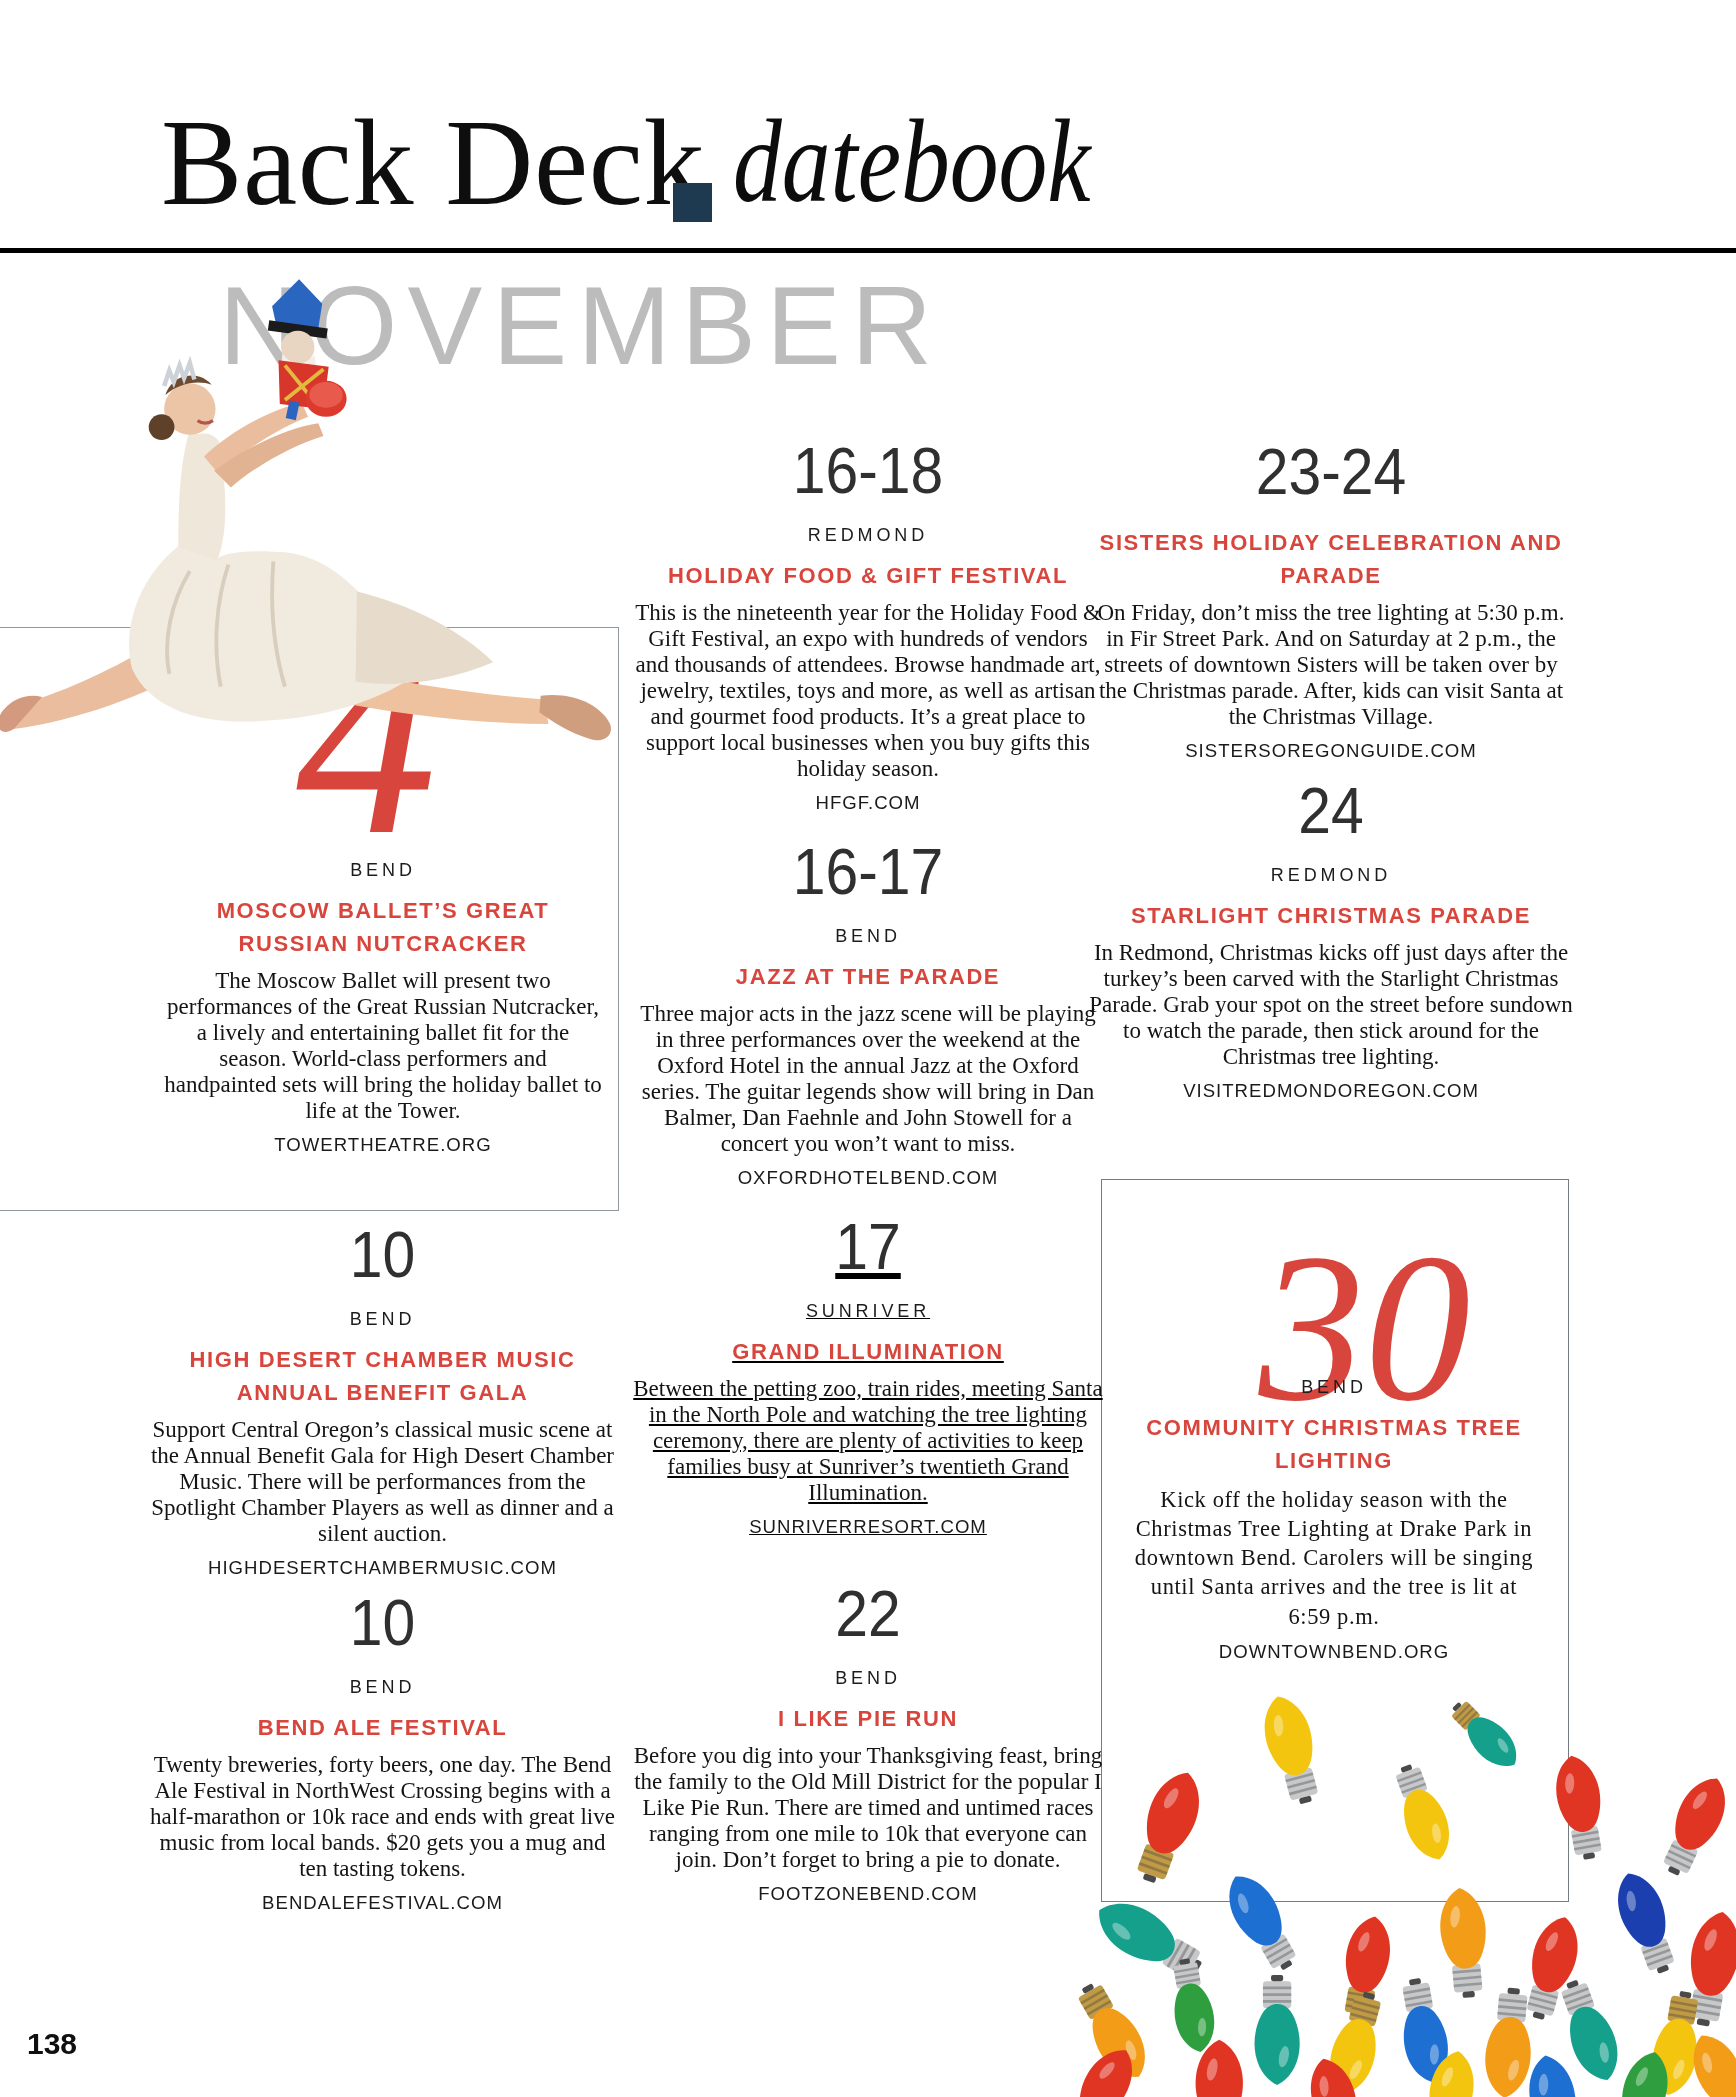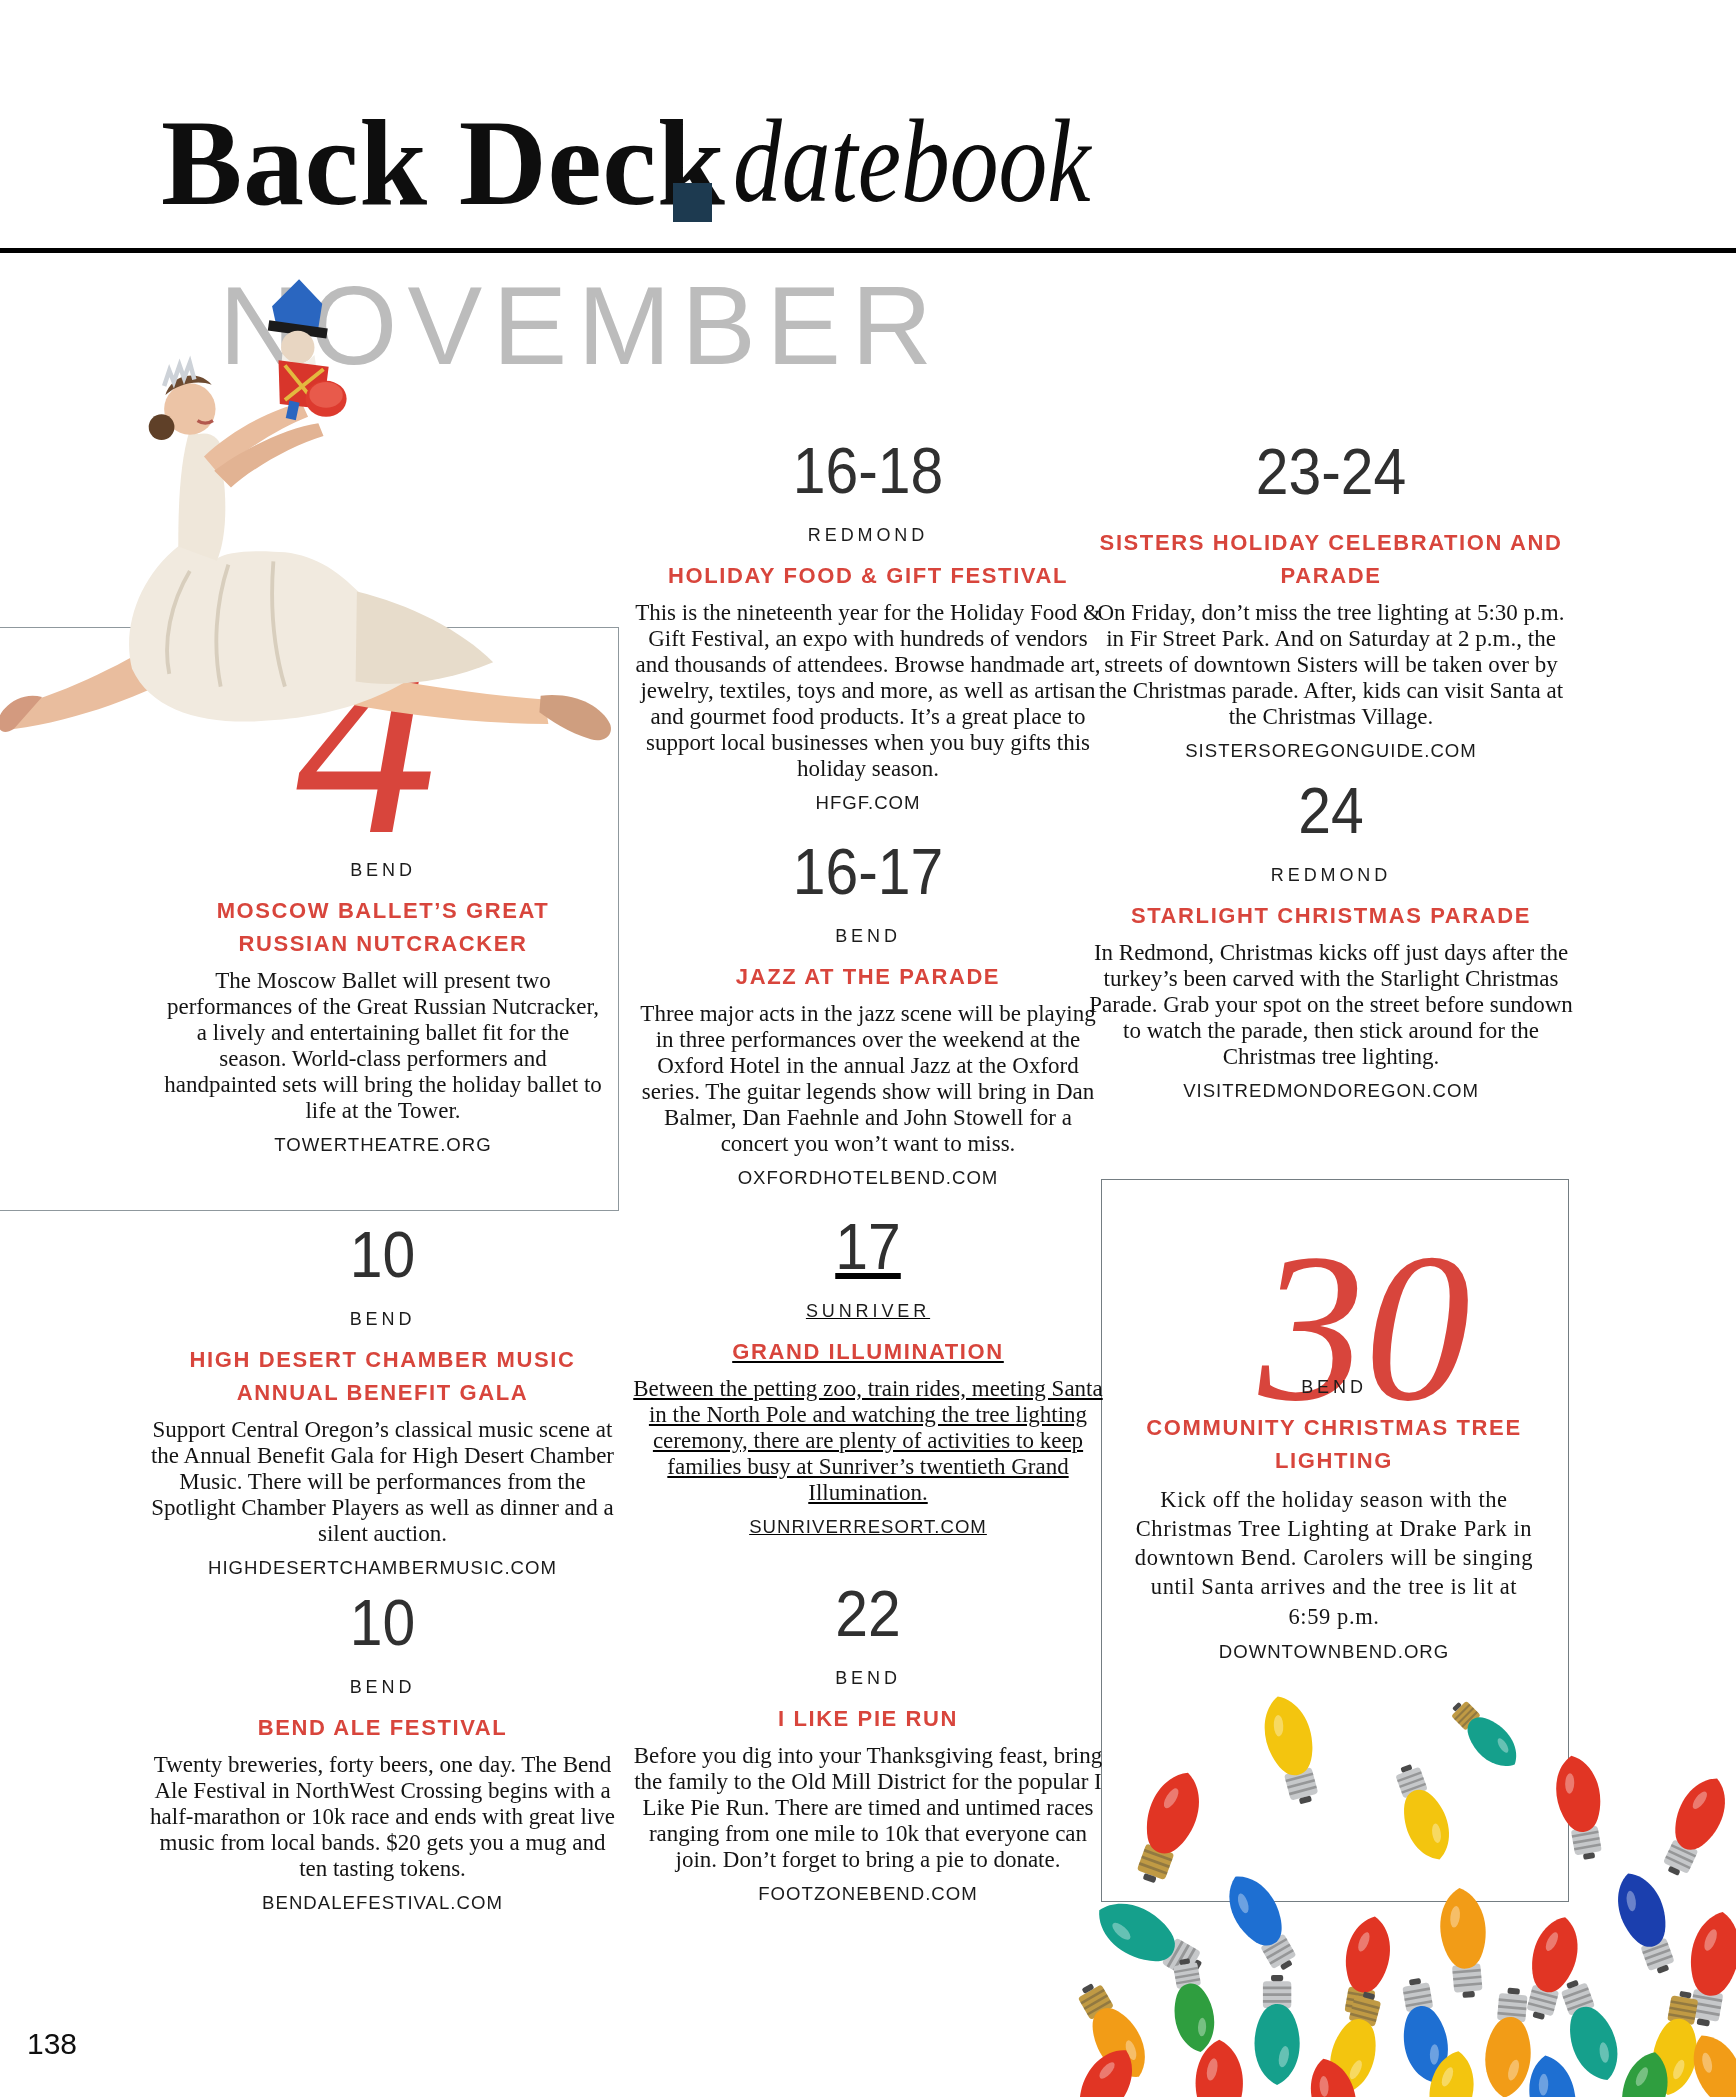--- a/index.html
+++ b/index.html
@@ -1,21 +1,21 @@
 <!DOCTYPE html>
 <html style="font-size:10.3px"><head>
 <meta charset="utf-8">
 <style>
   html,body{margin:0;padding:0;background:#ffffff;}
   #page{position:relative;width:1736px;height:2097px;background:#fff;overflow:hidden;
         font-family:"Liberation Sans",sans-serif;}
 
   
   .bd-title{position:absolute;left:161px;top:90px;font-family:"Liberation Serif",serif;
-            font-size:122px;line-height:1.2;color:#0e0e0e;letter-spacing:0.6px;white-space:nowrap;font-weight:bold;}
+            font-size:122px;line-height:1.2;color:#0e0e0e;letter-spacing:0.6px;white-space:nowrap;}
   .sep-square{position:absolute;left:673px;top:183px;width:39px;height:39px;background:#1d3a50;}
   .db-title{position:absolute;left:733px;top:90px;font-family:"Liberation Serif",serif;
             font-style:italic;font-size:119px;line-height:1.2;color:#0c0c0c;
             transform:scaleX(.82);transform-origin:left center;white-space:nowrap;}
   .masthead-rule{position:absolute;left:0;top:248px;width:1736px;height:4.5px;background:#000;}
 
   
   .month{position:absolute;left:219px;top:270px;font-size:112px;line-height:1;
          letter-spacing:10.3px;color:#bcbcbc;z-index:0;white-space:nowrap;}
 
@@ -47,21 +47,21 @@
   #ev-grand{left:630px;top:1215px;width:476px;text-decoration:underline;}
   #ev-pie{left:630px;top:1582px;width:476px;}
   #ev-sisters{left:1088px;top:440px;width:486px;}
   #ev-starlight{left:1088px;top:779px;width:486px;}
   #ev-ballet{left:161px;top:860px;width:444px;}
   #ev-hdcm{left:148px;top:1223px;width:469px;}
   #ev-ale{left:148px;top:1591px;width:469px;}
   #ev-tree{left:1128px;top:1377px;width:412px;}
   #ev-tree .body{letter-spacing:0.6px;line-height:1.3;font-size:22.5px;}
 
-  .pageno{position:absolute;left:27px;top:2027px;font-size:30px;font-weight:normal;color:#0f0f0f;}
+  .pageno{position:absolute;left:27px;top:2027px;font-size:30px;font-weight:bold;color:#0f0f0f;}
 
   
   #ballerina{position:absolute;left:-3.2px;top:269px;width:617px;height:586px;z-index:2;}
   #bulbs{position:absolute;left:1065px;top:1620px;width:671px;height:477px;z-index:4;}
 </style>
 </head>
 <body>
 
 <div id="page">
 

